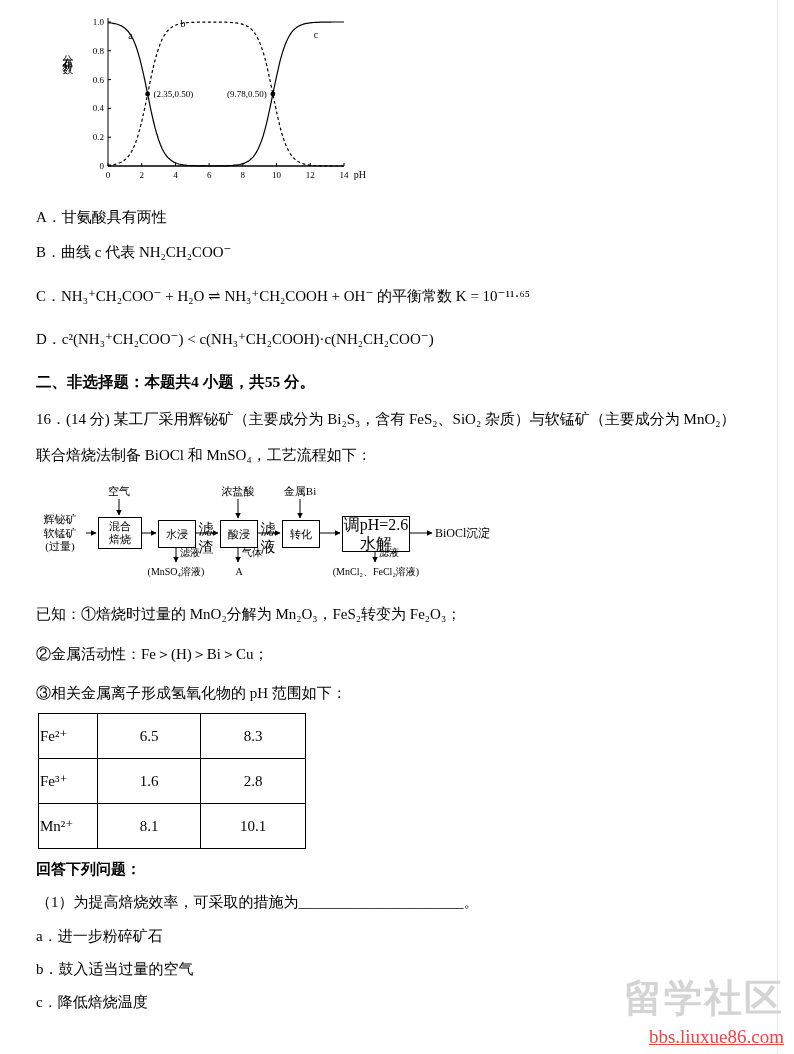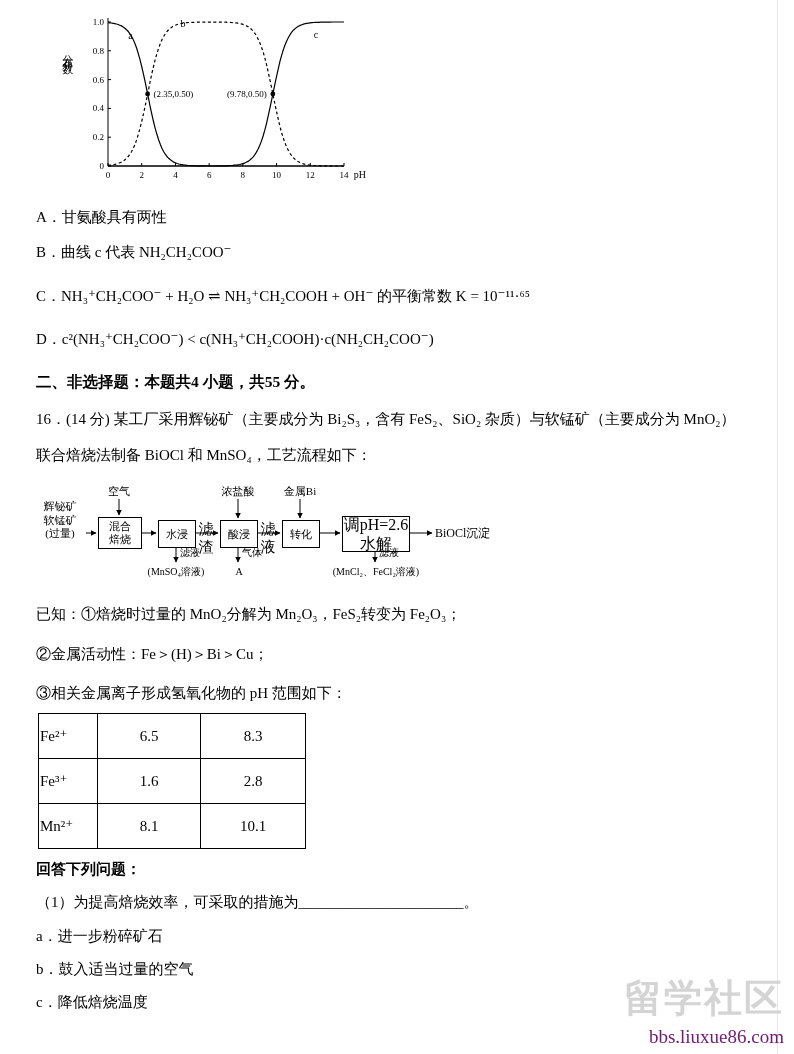--- a/index.html
+++ b/index.html
@@ -56,21 +56,21 @@
   .answer-intro{margin-top:10px;font-weight:bold;}
   .q1-line{margin-top:13px;}
   .choice-line{margin-top:13px;}
 
   
   .watermark{
     position:absolute;right:10px;bottom:4px;text-align:right;
     color:#d7d7d7;pointer-events:none;z-index:5;
   }
   .wm-title{font-size:38px;font-weight:bold;letter-spacing:2px;color:#d4d4d4;}
-  .wm-url{font-size:19px;color:#701a75;}
+  .wm-url{font-size:19px;color:#ef4444;text-decoration:underline;}
   .scan-line{position:absolute;right:16px;top:0;width:1px;height:100%;background:#e7e7e7;}
 </style>
 </head>
 <body>
 
 <div class="content">
 
   <div class="chart-wrap">
     <div class="chart-ylabel">分布分数</div>
     <svg id="chart-svg" width="302" height="174">
@@ -142,21 +142,21 @@
       <line class="fa" x1="282" y1="48" x2="304" y2="48"></line>
       <line class="fa" x1="372" y1="48" x2="396" y2="48"></line>
       <line class="fa" x1="83" y1="14" x2="83" y2="30"></line>
       <line class="fa" x1="202" y1="14" x2="202" y2="33"></line>
       <line class="fa" x1="264" y1="14" x2="264" y2="33"></line>
       <line class="fa" x1="140" y1="61" x2="140" y2="77"></line>
       <line class="fa" x1="202" y1="61" x2="202" y2="77"></line>
       <line class="fa" x1="339" y1="65" x2="339" y2="77"></line>
     </svg>
 
-    <div class="flabel" style="left:0;top:15px;width:48px;">辉铋矿
+    <div class="flabel" style="left:0;top:28px;width:48px;">辉铋矿
 软锰矿
 (过量)</div>
 
     <div class="flabel" style="left:66px;top:0;width:34px;">空气</div>
     <div class="flabel" style="left:180px;top:0;width:44px;">浓盐酸</div>
     <div class="flabel" style="left:242px;top:0;width:44px;">金属Bi</div>
 
     <div class="fbox" style="left:62px;top:32px;width:42px;height:30px;">混合
 焙烧</div>
     <div class="fbox" style="left:122px;top:35px;width:36px;height:26px;">水浸</div>

